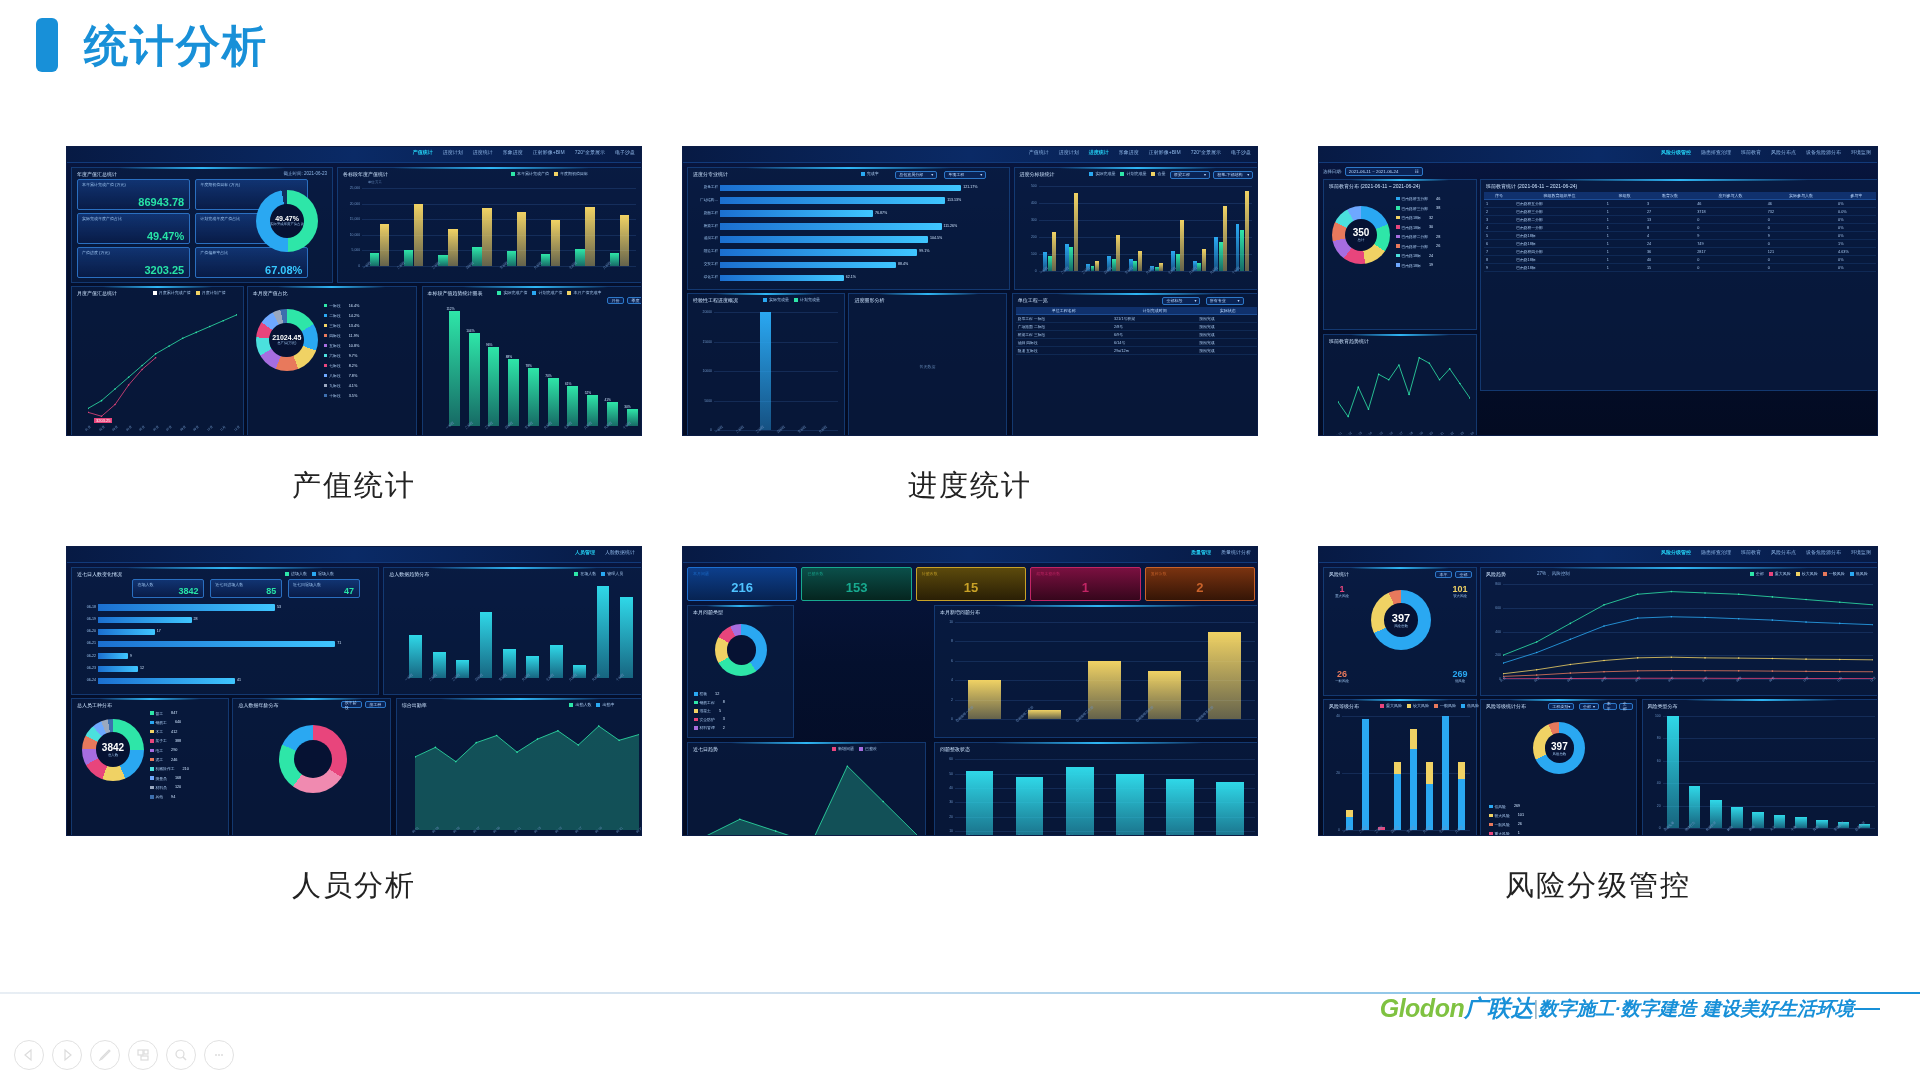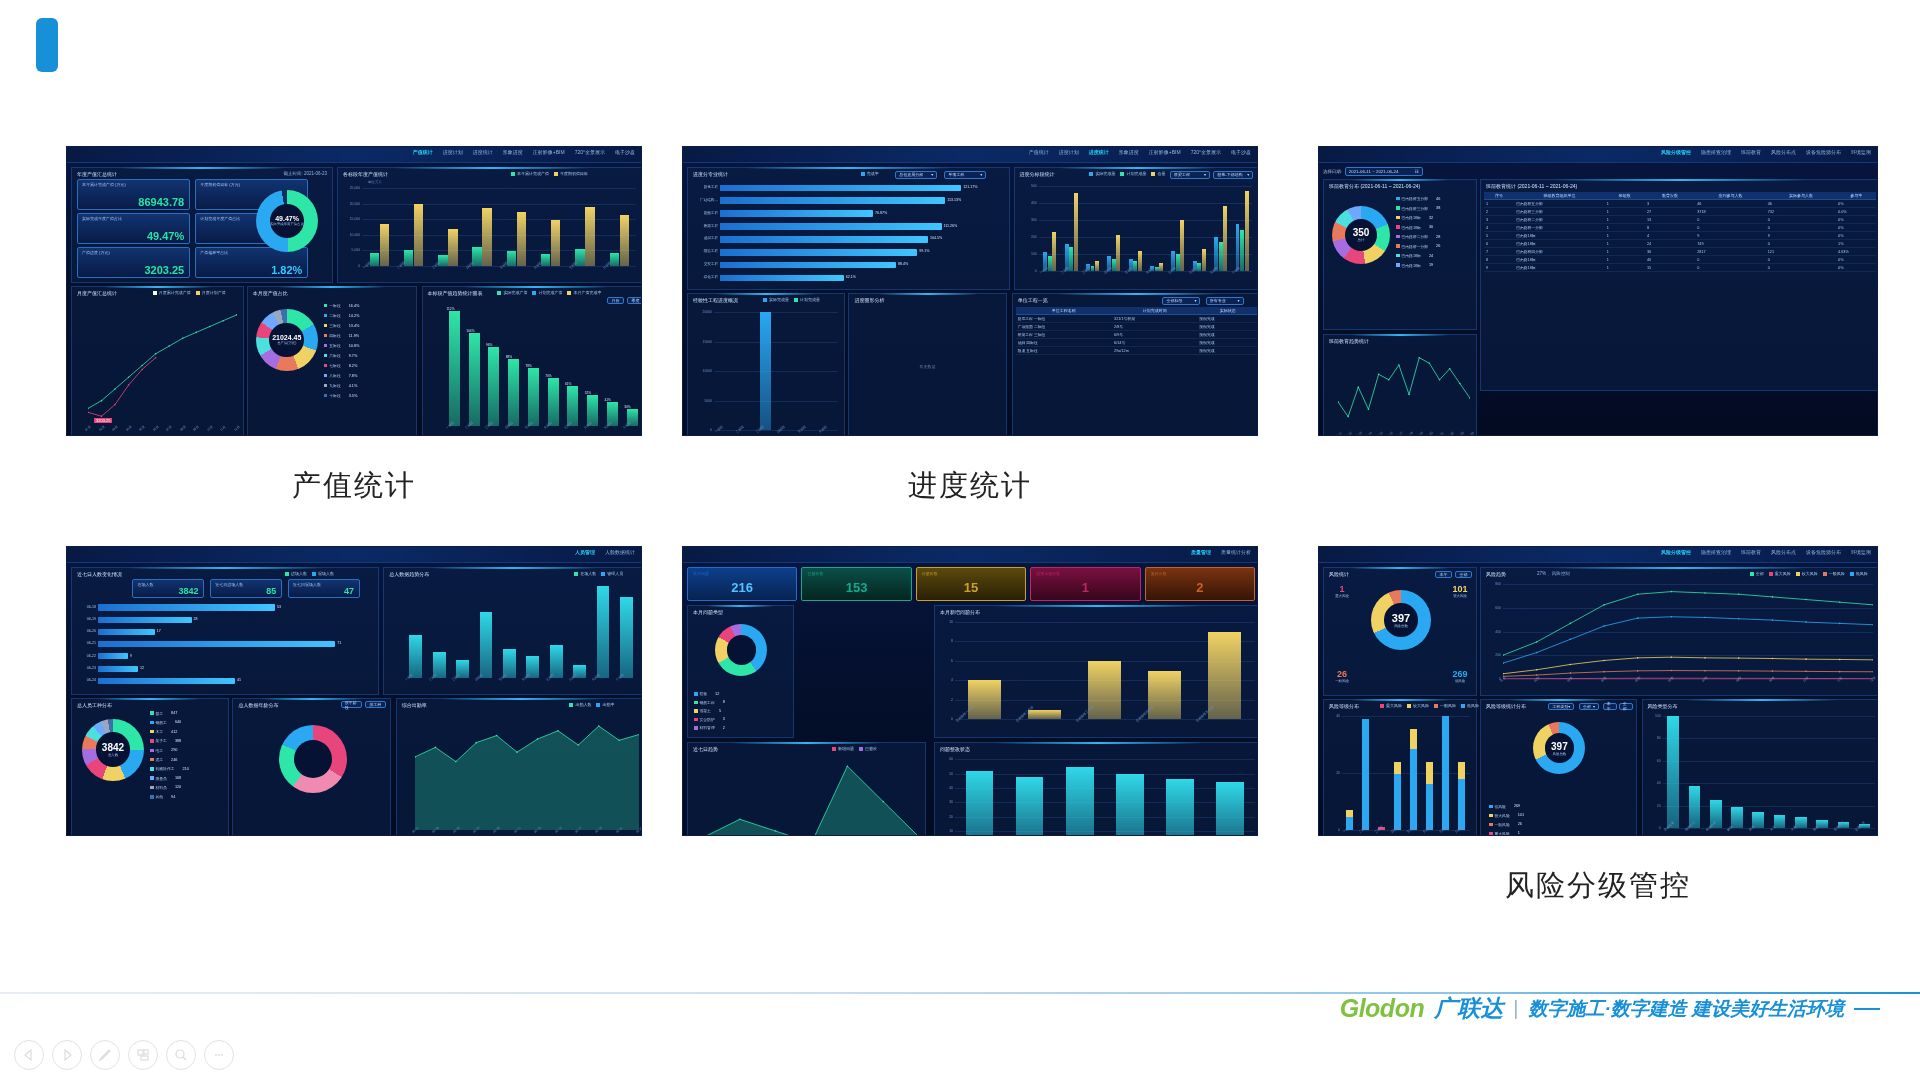--- a/index.html
+++ b/index.html
@@ -125,40 +125,41 @@
     border-bottom:1px solid rgba(40,90,160,.25); white-space:nowrap;
   }
 
   
   .footer-rule {
     position:absolute; left:0; right:0; bottom:86px; height:2px;
     background: linear-gradient(90deg, #e8eef4 0%, #cfe0ef 40%, #8ec5e8 75%, #1890d8 100%);
   }
   .footer-brand {
     position:absolute; right:40px; bottom:56px;
-    display:flex; align-items:center; gap:10px; white-space:nowrap;
+    display:flex; align-items:center; gap:0; white-space:nowrap;
   }
   .brand-glodon { font-size:25px; font-weight:bold; font-style:italic; color:#7fc241; letter-spacing:-.5px; }
   .brand-cn { font-size:23px; font-weight:bold; font-style:italic; color:#1890d8; }
   .brand-sep { font-size:20px; color:#9bb4c6; }
   .brand-slogan { font-size:19px; color:#1890d8; font-style:italic; font-weight:bold; }
   .brand-dash { display:inline-block; width:26px; height:2px; background:#1890d8; }
 
   .toolbar { position:absolute; left:14px; bottom:10px; display:flex; gap:8px; }
   .tb {
     width:30px; height:30px; border-radius:50%;
     border:1.5px solid #e2e2e2; display:flex; align-items:center; justify-content:center;
   }
   .tb svg { width:16px; height:16px; }
 </style>
 </head>
 <body>
 
 <div class="page-header">
   <div class="title-bar"></div>
+  <div class="page-title">统计分析</div>
 </div>
 
 <div class="grid" id="grid">
     <div class="cell" style="left: 66px; top: 146px; width: 576px; height: 290px;">
       <div class="thumb">
         <div class="dash">
           <div class="dash-top">
             <div class="dash-tabs">
               <span class="on">产值统计</span>
               <span>进度计划</span>
@@ -187,21 +188,21 @@
             <div class="kpi" style="left: 123.197px; top: 44.8333px; width: 113.197px; height: 31.3333px;">
               <div class="lbl">计划完成年度产值占比</div>
               <div class="val b">47.65%</div>
             </div>
             <div class="kpi" style="left: 5px; top: 78.6667px; width: 113.197px; height: 31.3333px;">
               <div class="lbl">产值进度 (万元)</div>
               <div class="val">3203.25</div>
             </div>
             <div class="kpi" style="left: 123.197px; top: 78.6667px; width: 113.197px; height: 31.3333px;">
               <div class="lbl">产值偏差率占比</div>
-              <div class="val b">1.82%</div>
+              <div class="val b">67.08%</div>
             </div>
             <div style="position: absolute; left: 184.08px; top: 22px; width: 62px; height: 62px;">
               <div class="donut" style="width: 62px; height: 62px; background: conic-gradient(rgb(46, 230, 168) 0%, rgb(46, 230, 168) 49.47%, rgb(42, 168, 242) 49.47%, rgb(42, 168, 242) 97.12%, rgb(18, 48, 95) 97.12%, rgb(18, 48, 95) 100%); position: absolute; left: 0px; top: 0px;"></div>
               <div class="donut-hole" style="left: 13.64px; top: 13.64px; width: 34.72px; height: 34.72px;">
                 <div style="font-size: 7px; color: rgb(255, 255, 255); font-weight: bold;">49.47%</div>
                 <div class="cap">实际完成年度产值占比</div>
               </div>
             </div>
           </div>
           <div class="panel" style="left: 270.08px; top: 20px; width: 308.16px; height: 116px;">
@@ -988,20 +989,21 @@
             <div class="axis-x" style="left: 136.487px; top: 132.35px; transform: rotate(-40deg); transform-origin: left top; white-space: nowrap;">06-13</div>
             <div class="axis-x" style="left: 156.902px; top: 132.35px; transform: rotate(-40deg); transform-origin: left top; white-space: nowrap;">06-15</div>
             <div class="axis-x" style="left: 177.316px; top: 132.35px; transform: rotate(-40deg); transform-origin: left top; white-space: nowrap;">06-17</div>
             <div class="axis-x" style="left: 197.731px; top: 132.35px; transform: rotate(-40deg); transform-origin: left top; white-space: nowrap;">06-19</div>
             <div class="axis-x" style="left: 218.145px; top: 132.35px; transform: rotate(-40deg); transform-origin: left top; white-space: nowrap;">06-21</div>
             <div class="axis-x" style="left: 238.56px; top: 132.35px; transform: rotate(-40deg); transform-origin: left top; white-space: nowrap;">06-23</div>
           </div>
         </div>
       </div>
     </div>
+    <div class="caption" style="left: 66px; top: 866px; width: 576px;">人员分析</div>
     <div class="cell" style="left: 682px; top: 546px; width: 576px; height: 290px;">
       <div class="thumb">
         <div class="dash">
           <div class="dash-top">
             <div class="dash-tabs">
               <span class="on">质量管理</span>
               <span>质量统计分析</span>
             </div>
           </div>
           <div class="tiles" style="left: 4px; top: 20px; width: 568px; height: 34px;">

